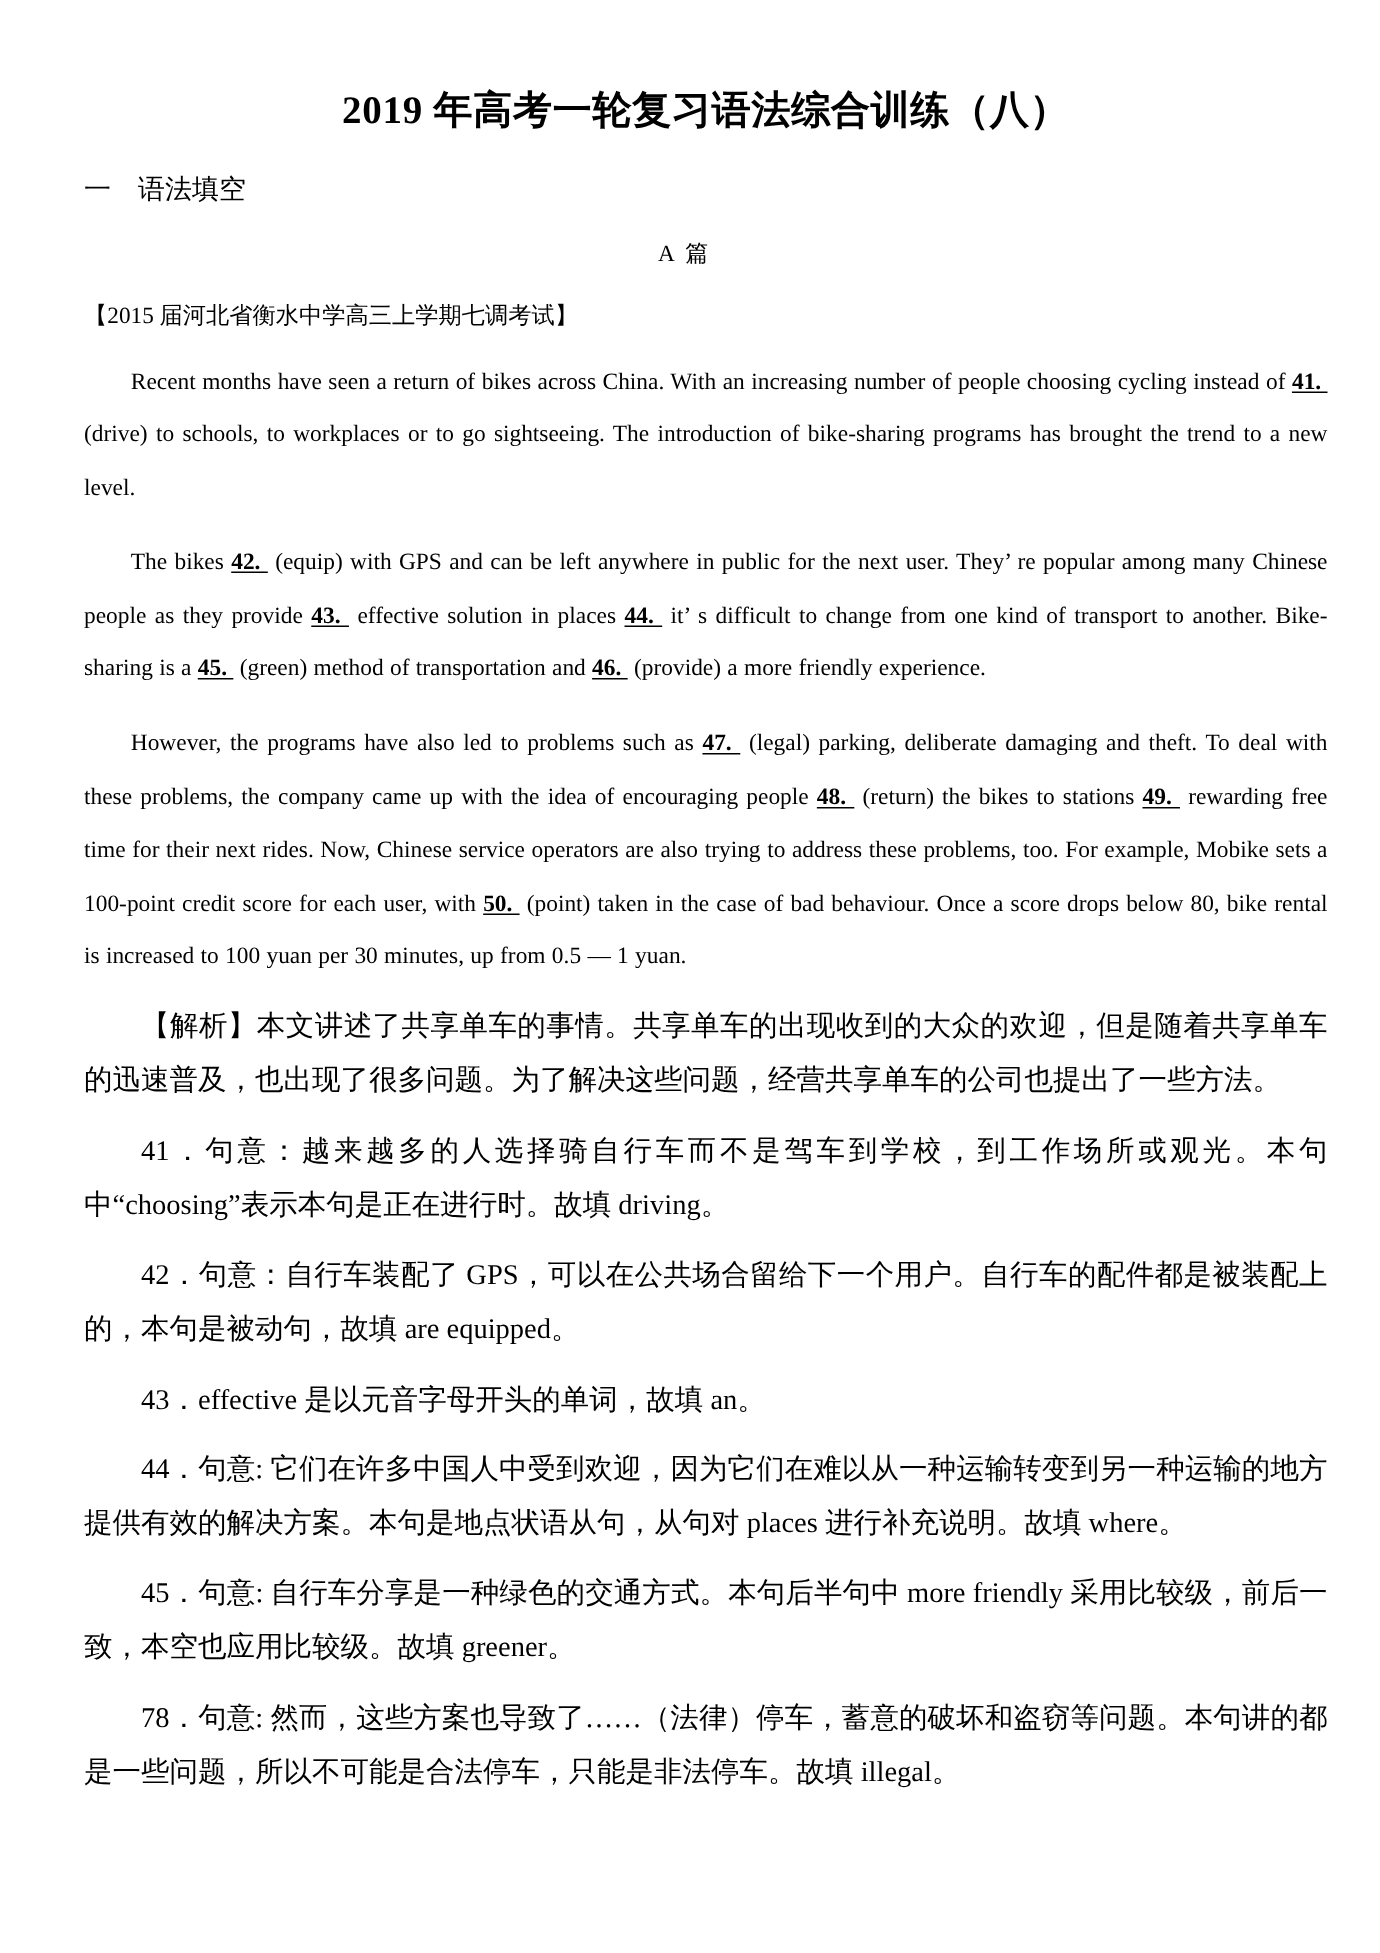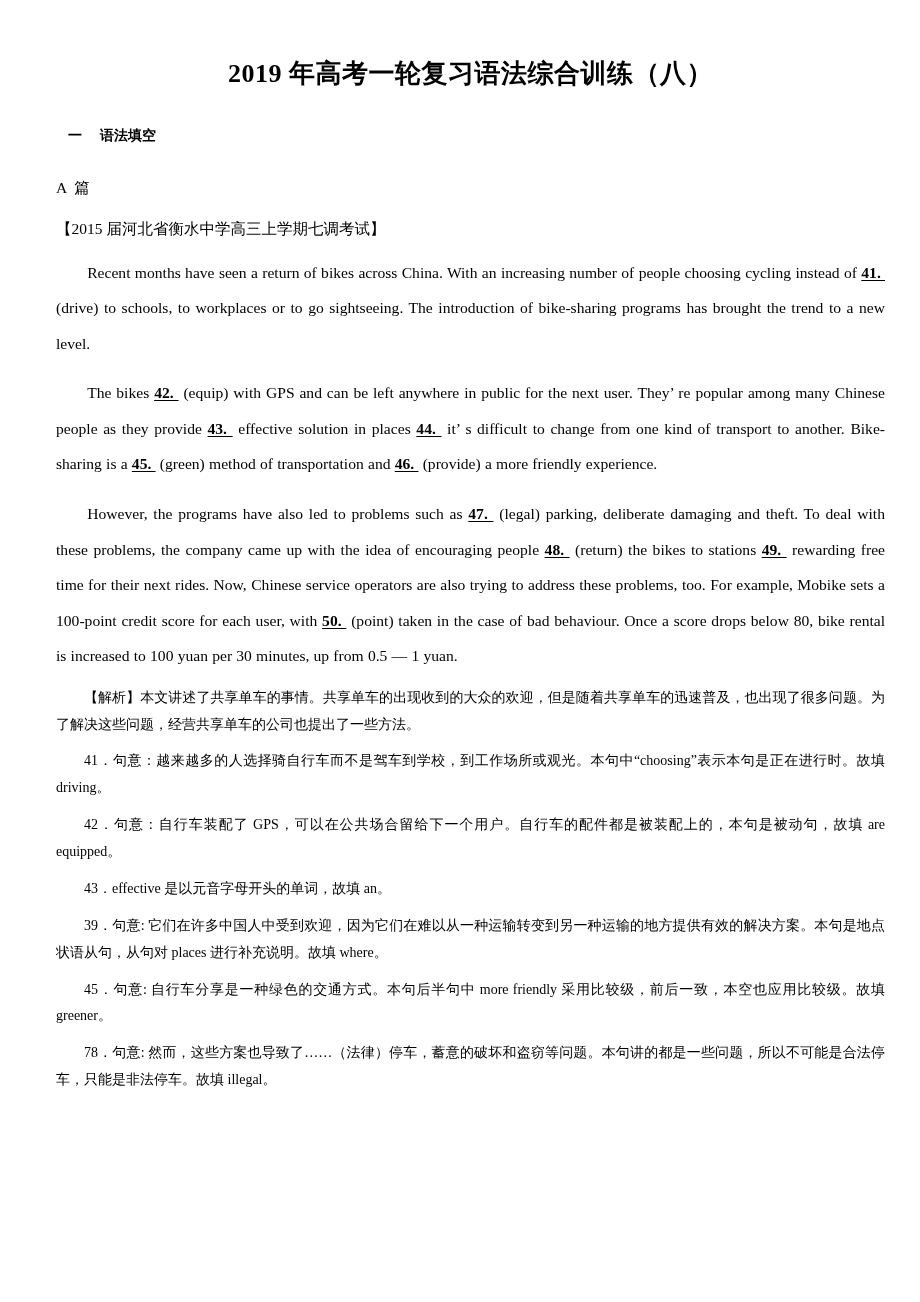--- a/index.html
+++ b/index.html
@@ -30,34 +30,35 @@
     font-weight: bold;
     letter-spacing: 0.5px;
     margin: 0;
     padding-top: 58px;
     line-height: 1.2;
     font-family: "Liberation Serif", "DejaVu Serif", serif;
   }
 
   
   .section-heading {
-    font-size: 14px;
-    font-weight: bold;
-    margin: 12px;
+    font-size: 18px;
+    font-weight: normal;
+    margin: 0;
     padding-top: 24px;
     line-height: 1.5;
   }
   .section-heading .num { margin-right: 18px; }
 
   
   .passage-label {
     font-size: 15.5px;
     margin: 0;
     padding-top: 18px;
     line-height: 1.5;
+    text-align: center;
     padding-right: 30px;
   }
   .passage-label .letter { margin-right: 7px; }
 
   
   .source-line {
     font-size: 15.5px;
     margin: 0;
     padding-top: 18px;
     line-height: 1.5;
@@ -78,21 +79,21 @@
   
   .blank {
     text-decoration: underline;
     text-underline-offset: 2px;
     white-space: pre;
     font-weight: bold;
   }
 
   
   .zh-para {
-    font-size: 14px;
+    font-size: 19px;
     margin: 0;
     padding-top: 11px;
     line-height: 1.92;
     text-align: justify;
     text-indent: 2.0em;
     font-family: "Liberation Serif", "DejaVu Serif", serif;
   }
   .zh-para.tight { padding-top: 10px; }
 </style>
 </head>
@@ -115,18 +116,18 @@
   <p class="en-para" id="para-1">Recent months have seen a return of bikes across China. With an increasing number of people choosing cycling instead of <span class="blank">41. </span> (drive) to schools, to workplaces or to go sightseeing. The introduction of bike-sharing programs has brought the trend to a new level.</p>
   <p class="en-para" id="para-2">The bikes <span class="blank">42. </span>  (equip) with GPS and can be left anywhere in public for the next user. They’ re popular among many Chinese people as they provide <span class="blank">43. </span>  effective solution in places <span class="blank">44. </span>  it’ s difficult to change from one kind of transport to another. Bike-sharing is a <span class="blank">45. </span>  (green) method of transportation and <span class="blank">46. </span> (provide) a more friendly experience.</p>
   <p class="en-para" id="para-3">However, the programs have also led to problems such as <span class="blank">47. </span>  (legal) parking, deliberate damaging and theft. To deal with these problems, the company came up with the idea of encouraging people <span class="blank">48. </span>  (return) the bikes to stations <span class="blank">49. </span>  rewarding free time for their next rides. Now, Chinese service operators are also trying to address these problems, too. For example, Mobike sets a 100-point credit score for each user, with <span class="blank">50. </span>  (point) taken in the case of bad behaviour. Once a score drops below 80, bike rental is increased to 100 yuan per 30 minutes, up from 0.5 — 1 yuan.</p>
 
   <p class="zh-para">【解析】本文讲述了共享单车的事情。共享单车的出现收到的大众的欢迎，但是随着共享单车的迅速普及，也出现了很多问题。为了解决这些问题，经营共享单车的公司也提出了一些方法。</p>
 
   <div>
     <p class="zh-para tight">41．句意：越来越多的人选择骑自行车而不是驾车到学校，到工作场所或观光。本句中“choosing”表示本句是正在进行时。故填 driving。</p>
     <p class="zh-para tight">42．句意：自行车装配了 GPS，可以在公共场合留给下一个用户。自行车的配件都是被装配上的，本句是被动句，故填 are equipped。</p>
     <p class="zh-para tight">43．effective 是以元音字母开头的单词，故填 an。</p>
-    <p class="zh-para tight">39．句意: 它们在许多中国人中受到欢迎，因为它们在难以从一种运输转变到另一种运输的地方提供有效的解决方案。本句是地点状语从句，从句对 places 进行补充说明。故填 where。</p>
+    <p class="zh-para tight">44．句意: 它们在许多中国人中受到欢迎，因为它们在难以从一种运输转变到另一种运输的地方提供有效的解决方案。本句是地点状语从句，从句对 places 进行补充说明。故填 where。</p>
     <p class="zh-para tight">45．句意: 自行车分享是一种绿色的交通方式。本句后半句中 more friendly 采用比较级，前后一致，本空也应用比较级。故填 greener。</p>
     <p class="zh-para tight">78．句意: 然而，这些方案也导致了……（法律）停车，蓄意的破坏和盗窃等问题。本句讲的都是一些问题，所以不可能是合法停车，只能是非法停车。故填 illegal。</p>
   </div>
 
 </div>
 
 </body></html>

